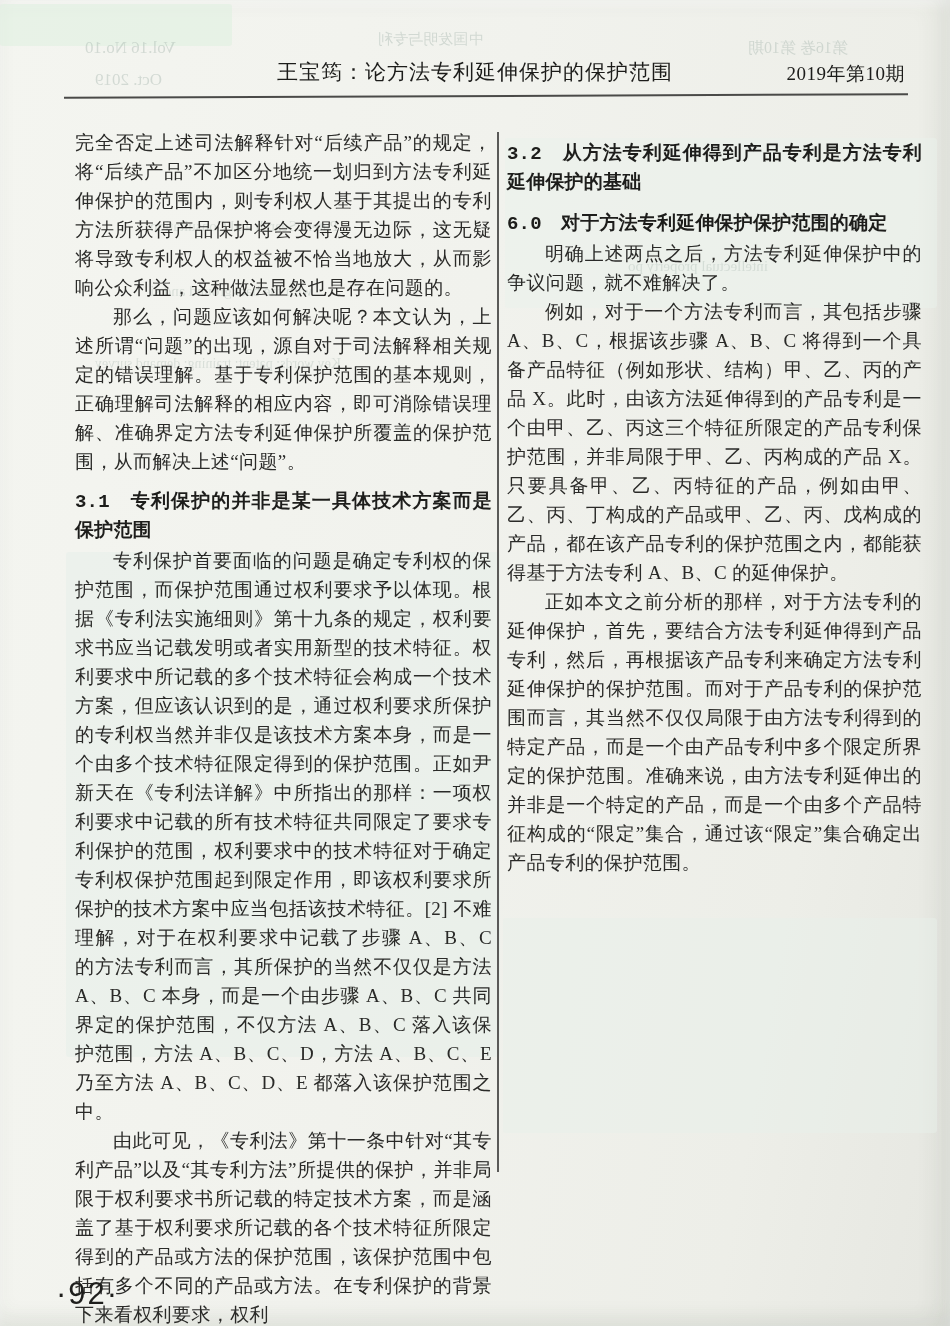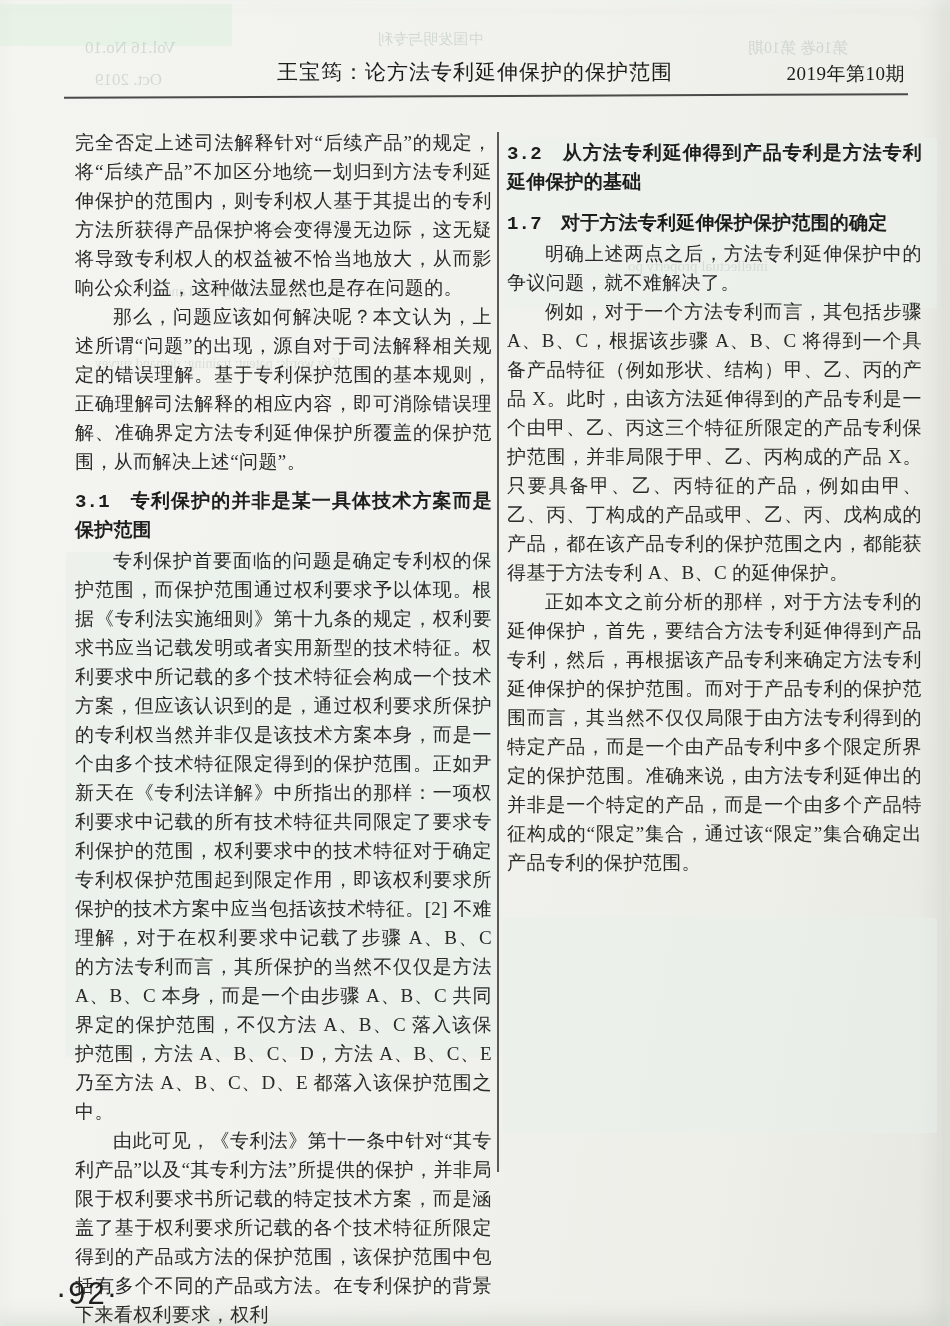--- a/index.html
+++ b/index.html
@@ -100,21 +100,21 @@
   <div class="col col-left">
     <p>完全否定上述司法解释针对“后续产品”的规定，将“后续产品”不加区分地统一划归到方法专利延伸保护的范围内，则专利权人基于其提出的专利方法所获得产品保护将会变得漫无边际，这无疑将导致专利权人的权益被不恰当地放大，从而影响公众利益，这种做法显然也是存在问题的。</p>
     <p class="ind">那么，问题应该如何解决呢？本文认为，上述所谓“问题”的出现，源自对于司法解释相关规定的错误理解。基于专利保护范围的基本规则，正确理解司法解释的相应内容，即可消除错误理解、准确界定方法专利延伸保护所覆盖的保护范围，从而解决上述“问题”。</p>
     <p class="head">3.1　专利保护的并非是某一具体技术方案而是保护范围</p>
     <p class="ind">专利保护首要面临的问题是确定专利权的保护范围，而保护范围通过权利要求予以体现。根据《专利法实施细则》第十九条的规定，权利要求书应当记载发明或者实用新型的技术特征。权利要求中所记载的多个技术特征会构成一个技术方案，但应该认识到的是，通过权利要求所保护的专利权当然并非仅是该技术方案本身，而是一个由多个技术特征限定得到的保护范围。正如尹新天在《专利法详解》中所指出的那样：一项权利要求中记载的所有技术特征共同限定了要求专利保护的范围，权利要求中的技术特征对于确定专利权保护范围起到限定作用，即该权利要求所保护的技术方案中应当包括该技术特征。[2] 不难理解，对于在权利要求中记载了步骤 A、B、C 的方法专利而言，其所保护的当然不仅仅是方法 A、B、C 本身，而是一个由步骤 A、B、C 共同界定的保护范围，不仅方法 A、B、C 落入该保护范围，方法 A、B、C、D，方法 A、B、C、E 乃至方法 A、B、C、D、E 都落入该保护范围之中。</p>
     <p class="ind">由此可见，《专利法》第十一条中针对“其专利产品”以及“其专利方法”所提供的保护，并非局限于权利要求书所记载的特定技术方案，而是涵盖了基于权利要求所记载的各个技术特征所限定得到的产品或方法的保护范围，该保护范围中包括有多个不同的产品或方法。在专利保护的背景下来看权利要求，权利</p>
   </div>
 
   <div class="col col-right">
     <p class="head">3.2　从方法专利延伸得到产品专利是方法专利延伸保护的基础</p>
-    <p class="head">1.7　对于方法专利延伸保护保护范围的确定</p>
+    <p class="head">6.0　对于方法专利延伸保护保护范围的确定</p>
     <p class="ind">明确上述两点之后，方法专利延伸保护中的争议问题，就不难解决了。</p>
     <p class="ind">例如，对于一个方法专利而言，其包括步骤 A、B、C，根据该步骤 A、B、C 将得到一个具备产品特征（例如形状、结构）甲、乙、丙的产品 X。此时，由该方法延伸得到的产品专利是一个由甲、乙、丙这三个特征所限定的产品专利保护范围，并非局限于甲、乙、丙构成的产品 X。只要具备甲、乙、丙特征的产品，例如由甲、乙、丙、丁构成的产品或甲、乙、丙、戊构成的产品，都在该产品专利的保护范围之内，都能获得基于方法专利 A、B、C 的延伸保护。</p>
     <p class="ind">正如本文之前分析的那样，对于方法专利的延伸保护，首先，要结合方法专利延伸得到产品专利，然后，再根据该产品专利来确定方法专利延伸保护的保护范围。而对于产品专利的保护范围而言，其当然不仅仅局限于由方法专利得到的特定产品，而是一个由产品专利中多个限定所界定的保护范围。准确来说，由方法专利延伸出的并非是一个特定的产品，而是一个由多个产品特征构成的“限定”集合，通过该“限定”集合确定出产品专利的保护范围。</p>
   </div>
 
   <div class="page-number">·92·</div>
 
 </div>
 
 </body></html>

